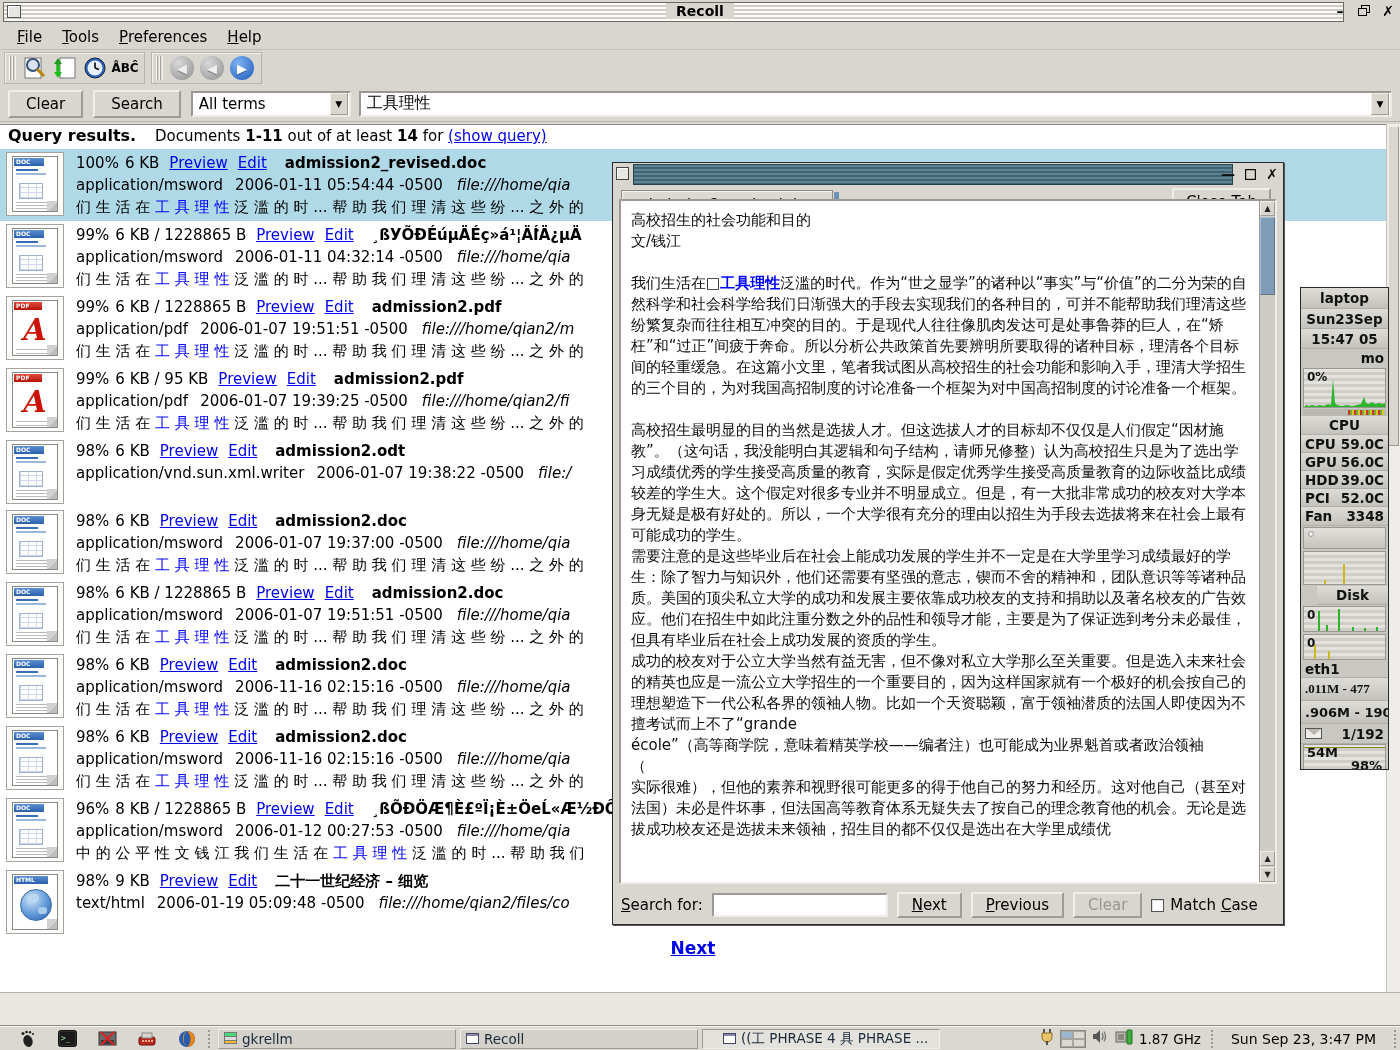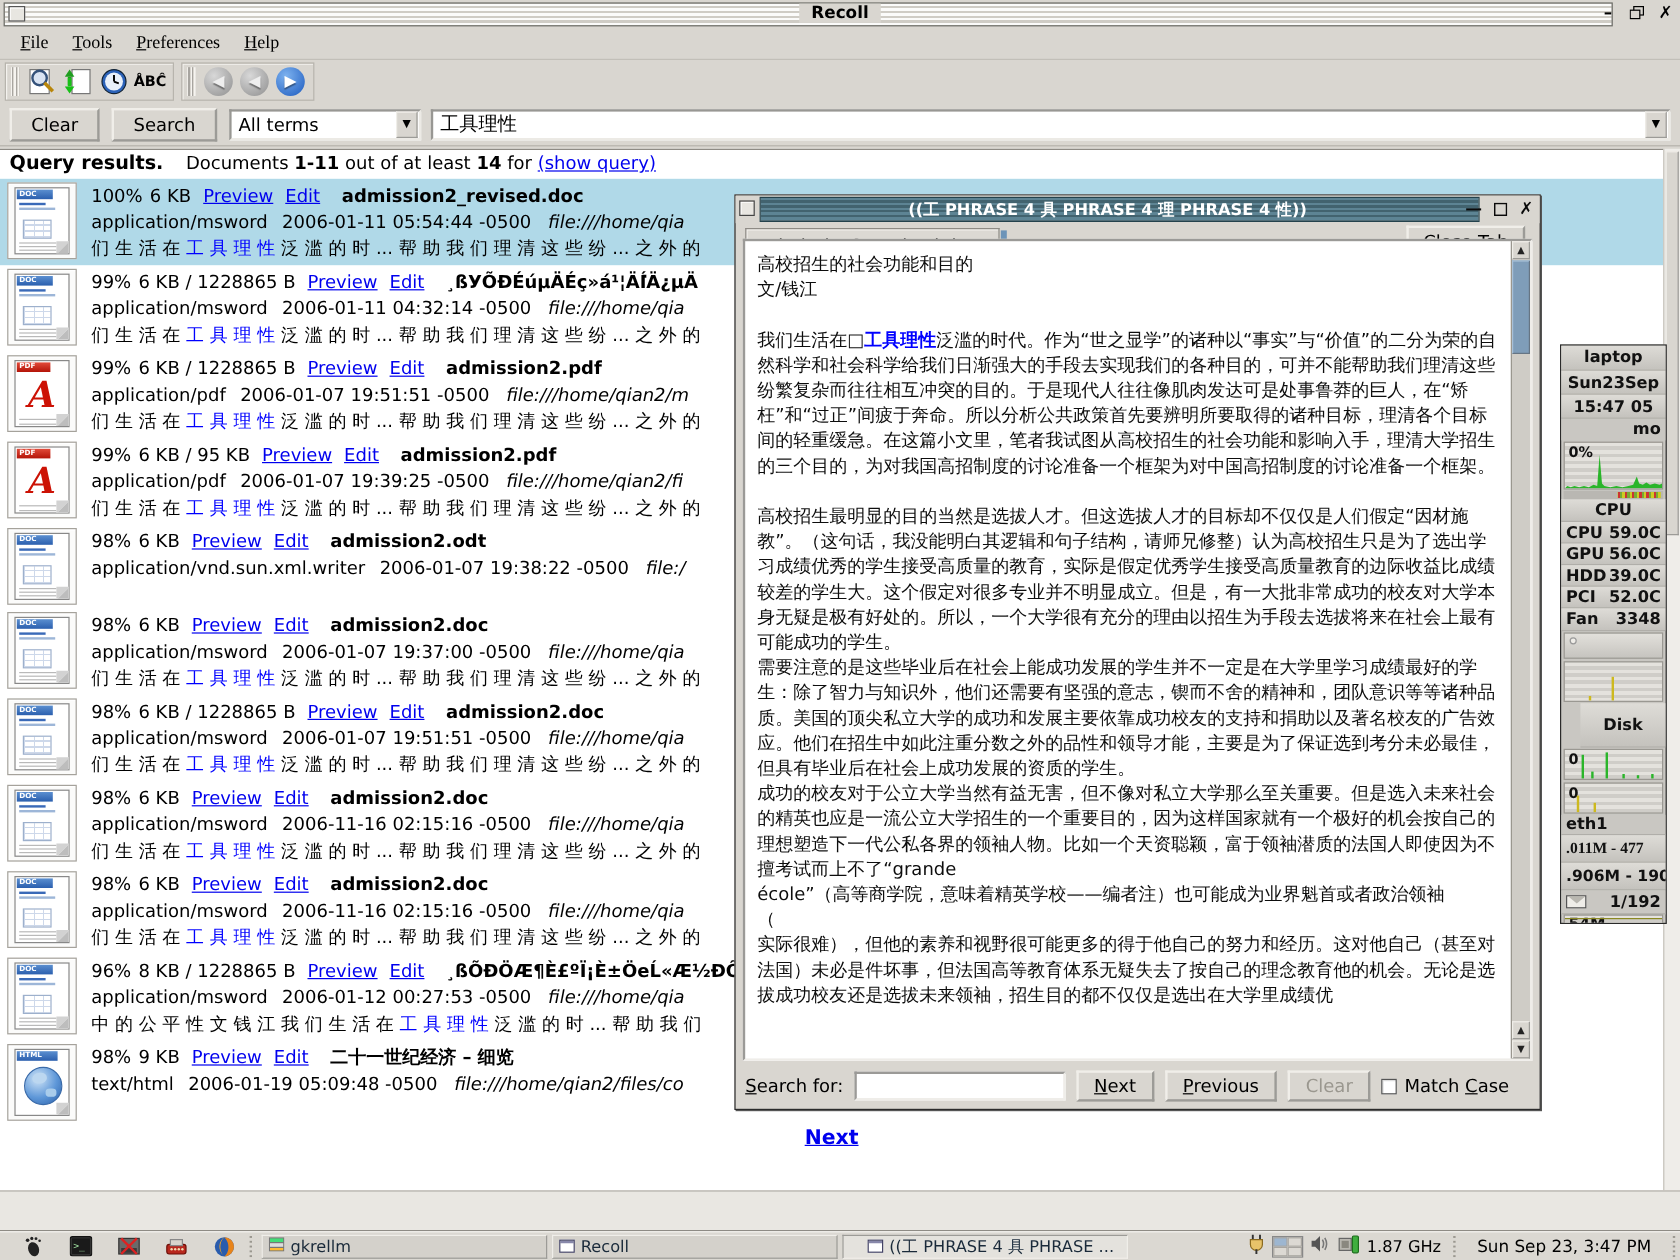--- a/index.html
+++ b/index.html
@@ -15,21 +15,21 @@
     background:#e8e6e1; border:1px solid #555; box-shadow:inset 1px 1px 0 #fff; }
   #titlebar .wtitle { position:absolute; left:0; right:0; top:3px; text-align:center;
     font-weight:bold; font-size:14px; color:#000; }
   #titlebar .wtitle span { background:#d9d6d0; padding:0 10px; }
   .tbtns { position:absolute; right:4px; top:3px; display:flex; gap:8px; align-items:center; }
   .tbtn { width:16px; height:16px; font-size:14px; font-weight:bold; color:#000;
     display:flex; align-items:center; justify-content:center; }
 
   #menubar { position:absolute; left:0; top:24px; width:1400px; height:26px; background:#d9d6d0;
     display:flex; align-items:center; padding-left:8px; gap:2px; border-bottom:1px solid #c2bfb8; }
-  .menu-item { font-size:15px; padding:2px 9px; color:#000;font-family:Liberation Serif, serif; }
+  .menu-item { font-size:15px; padding:2px 9px; color:#000; }
   .menu-item u { text-decoration:underline; }
 
   #toolbar { position:absolute; left:0; top:50px; width:1400px; height:36px; background:#d9d6d0;
     display:flex; align-items:center; padding-left:4px; }
   .tgroup { display:flex; align-items:center; height:32px; border:1px solid #b7b4ad;
     box-shadow:inset 1px 1px 0 #f4f2ee; padding:0 4px; margin-right:6px; background:#d9d6d0; }
   .grip { width:7px; height:24px; margin-right:4px;
     background:repeating-linear-gradient(90deg,#f6f4f0 0 1px,#a8a5a0 1px 2px,transparent 2px 3px); }
   .tico { width:26px; height:26px; margin:0 2px; display:flex; align-items:center; justify-content:center; }
   .navbtn { width:24px; height:24px; border-radius:50%; margin:0 3px; position:relative;
@@ -499,21 +499,20 @@
 </div>
 <div id="main-scroll">
   <div class="thumb"></div>
 </div>
 <div id="statusstrip"></div>
 
 <div id="preview">
   <div id="ptitle">
     <div class="picon"></div>
     <div class="stripes"></div>
-    <div class="ptext">((工 PHRASE 4 具 PHRASE 4 理 PHRASE 4 性))</div>
     <div class="tbtns">
       <div class="tbtn">—</div>
       <div class="tbtn">
         <svg width="11" height="11" viewBox="0 0 11 11">
             <rect x="0.5" y="0.5" width="10" height="10" fill="none" stroke="#0a0a0a" stroke-width="1.4"></rect>
           </svg>
       </div>
       <div class="tbtn">✗</div>
     </div>
   </div>
@@ -587,21 +586,21 @@
   </div>
   <div class="gk-chart" style="height:22px;background:linear-gradient(180deg,#e2e0db,#c6c4bf);">
     <div style="position:absolute;left:4px;top:3px;width:6px;height:6px;border-radius:50%;background:#efede8;border:1px solid #999;"></div>
   </div>
   <div class="gk-chart" style="height:34px;">
     <svg width="83" height="32" viewBox="0 0 83 32" preserveAspectRatio="none">
       <rect x="39" y="12" width="2" height="20" fill="#cdb91e"></rect>
         <rect x="20" y="28" width="2" height="4" fill="#cdb91e"></rect>
     </svg>
   </div>
-  <div class="gk-row gk-c" style="height:37px;margin-left:16px;">Disk</div>
+  <div class="gk-row gk-c" style="height:19px;margin-left:16px;">Disk</div>
   <div class="gk-chart" style="height:26px;">
     <div class="cl">0</div>
     <svg width="83" height="24" viewBox="0 0 83 24" preserveAspectRatio="none">
       <rect x="14" y="4" width="2" height="20" fill="#2ab52a"></rect>
         <rect x="34" y="2" width="2" height="22" fill="#2ab52a"></rect>
       <rect x="22" y="18" width="2" height="6" fill="#2ab52a"></rect>
         <rect x="48" y="20" width="2" height="4" fill="#2ab52a"></rect>
       <rect x="60" y="21" width="2" height="3" fill="#2ab52a"></rect>
         <rect x="72" y="20" width="2" height="4" fill="#2ab52a"></rect>
     </svg>

